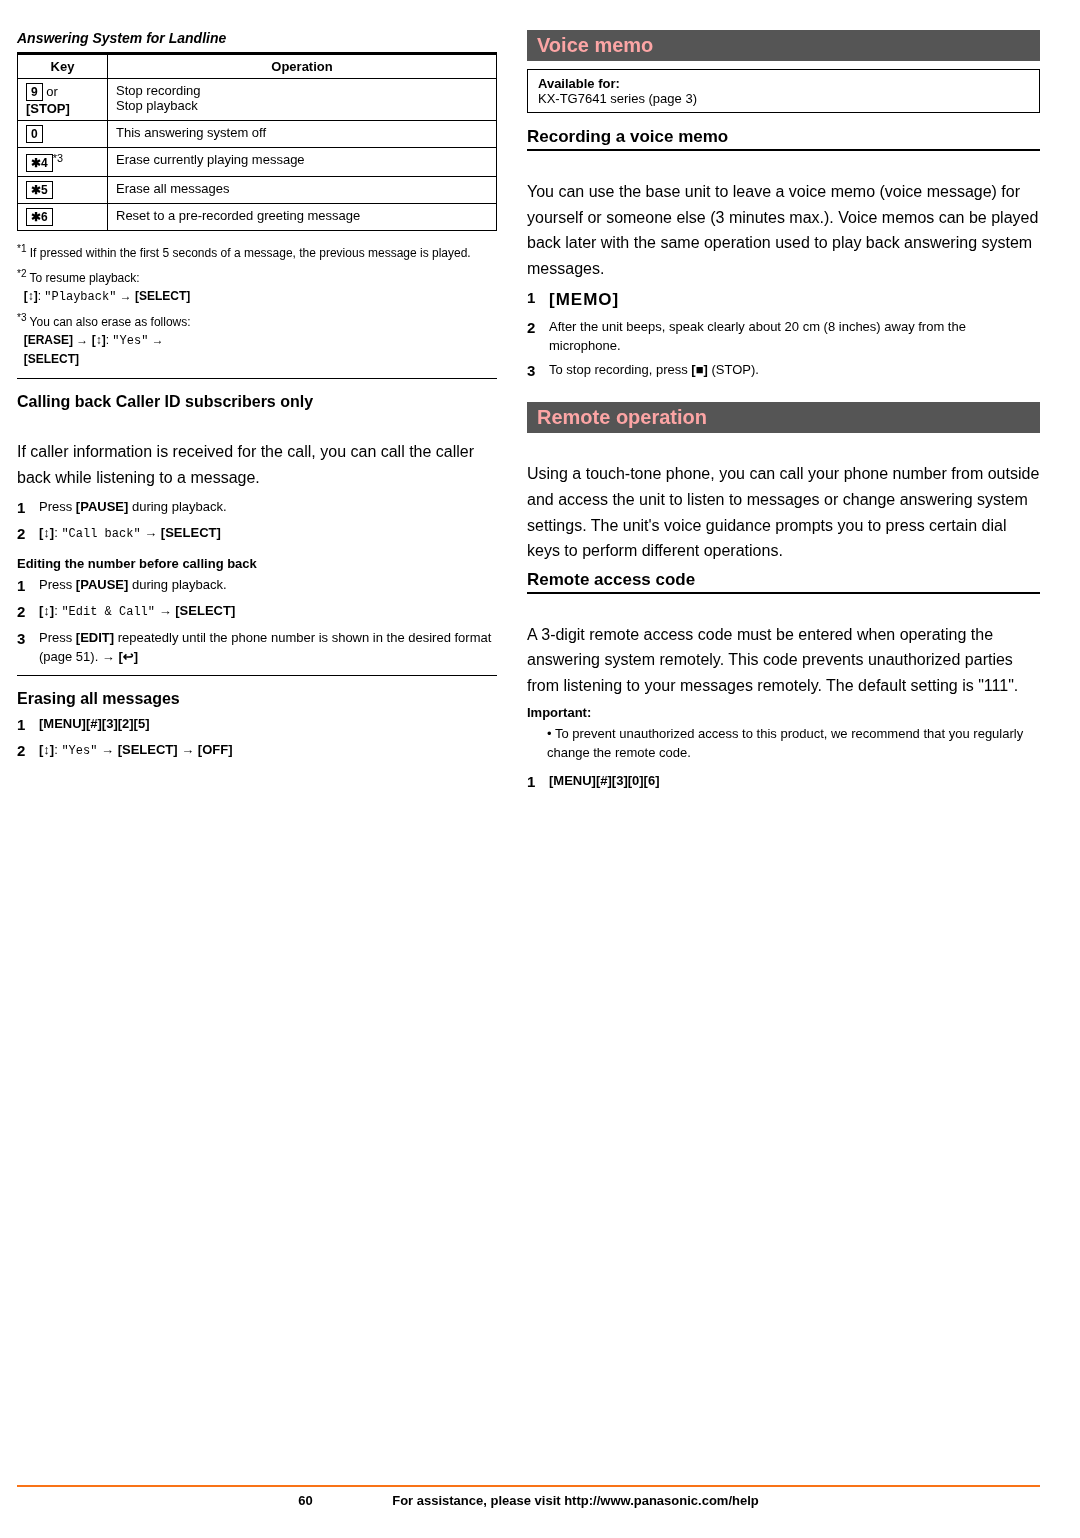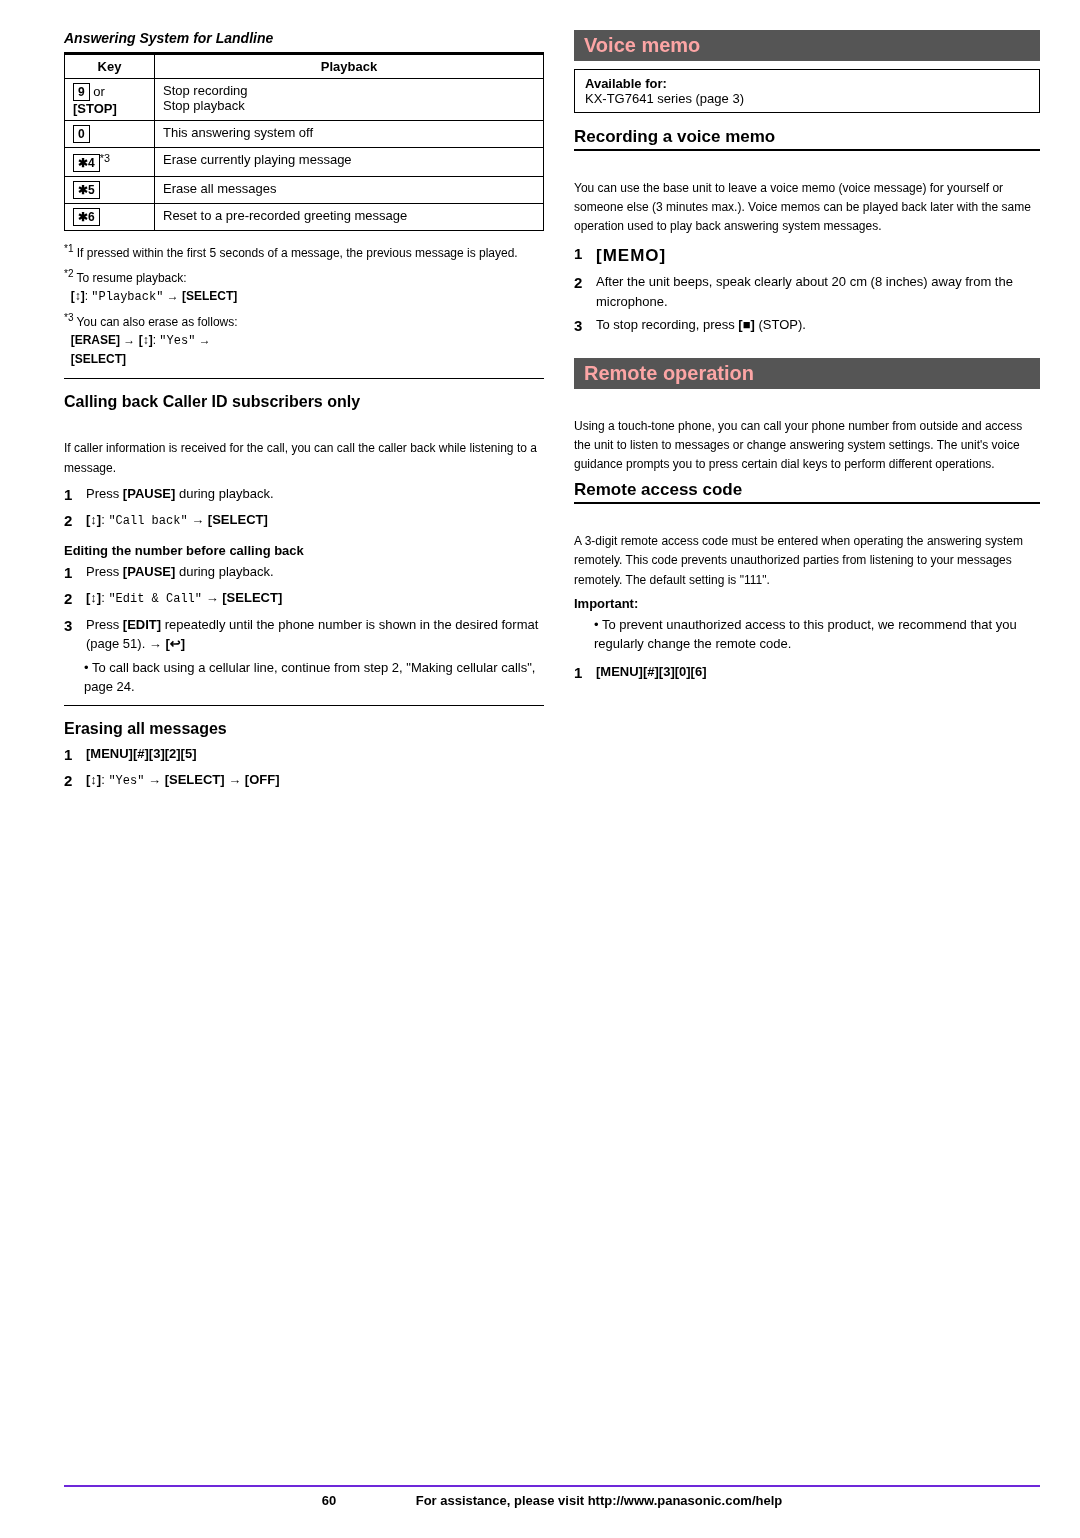--- a/index.html
+++ b/index.html
@@ -7,21 +7,21 @@
       font-family: Arial, Helvetica, sans-serif;
       font-size: 13px;
       background: #fff;
       color: #000;
       width: 1080px;
       min-height: 1538px;
     }
     .page {
       width: 1080px;
       min-height: 1538px;
-      padding: 30px 40px 30px 64px;
+      padding: 30px 40px 30px 17px;
       display: flex;
       flex-direction: column;
     }
     .two-col {
       display: flex;
       gap: 30px;
       flex: 1;
     }
     .left-col {
       width: 480px;
@@ -86,21 +86,21 @@
     .footnotes p { margin-bottom: 4px; }
     .mono { font-family: 'Courier New', monospace; font-size: 12px; }
 
     .subsection-title {
       font-size: 16px;
       font-weight: bold;
       margin-bottom: 6px;
       margin-top: 14px;
     }
     .body-text {
-      font-size: 12px;
+      font-size: 16px;
       line-height: 1.6;
       margin-bottom: 6px;
       margin-top: 28px;
     }
     .numbered-list {
       list-style: none;
       padding: 0;
       margin-left: 0;
     }
     .numbered-list li {
@@ -157,21 +157,21 @@
       font-weight: bold;
     }
     .memo-key {
       font-weight: bold;
       font-size: 17px;
       letter-spacing: 1px;
     }
 
     
     .footer {
-      border-top: 2px solid #6d28d9;
+      border-top: 2px solid #f97316;
       padding-top: 6px;
       text-align: center;
       font-size: 13px;
       font-weight: bold;
       margin-top: 20px;
     }
 
     .important-label { font-weight: bold; font-size: 13px; margin-bottom: 4px; }
   </style>
 </head>
@@ -181,21 +181,21 @@
   <div class="two-col">
 
     <div class="left-col">
 
       <p class="section-title-italic">Answering System for Landline</p>
       <hr class="hr-thick">
       <table class="key-op-table">
         <thead>
           <tr>
             <th class="key-col">Key</th>
-            <th>Playback</th>
+            <th>Operation</th>
           </tr>
         </thead>
         <tbody>
           <tr>
             <td>
               <span class="kbd">9</span> or<br>
               <span class="bold">[STOP]</span>
             </td>
             <td>Stop recording<br>Stop playback</td>
           </tr>
@@ -259,21 +259,20 @@
           </li>
           <li>
             <span class="num">2</span>
             <span><span class="bold">[↕]</span>: <span class="mono">"Edit &amp; Call"</span> → <span class="bold">[SELECT]</span></span>
           </li>
           <li>
             <span class="num">3</span>
             <span>Press <span class="bold">[EDIT]</span> repeatedly until the phone number is shown in the desired format (page 51). → <span class="bold">[↩]</span></span>
           </li>
         </ul>
-        <p class="bullet-text">To call back using a cellular line, continue from step 2, "Making cellular calls", page 24.</p>
       </div>
 
       <hr class="hr-thin">
 
       <div>
         <p class="subsection-title">Erasing all messages</p>
         <ul class="numbered-list">
           <li>
             <span class="num">1</span>
             <span><span class="bold">[MENU][#][3][2][5]</span></span>

